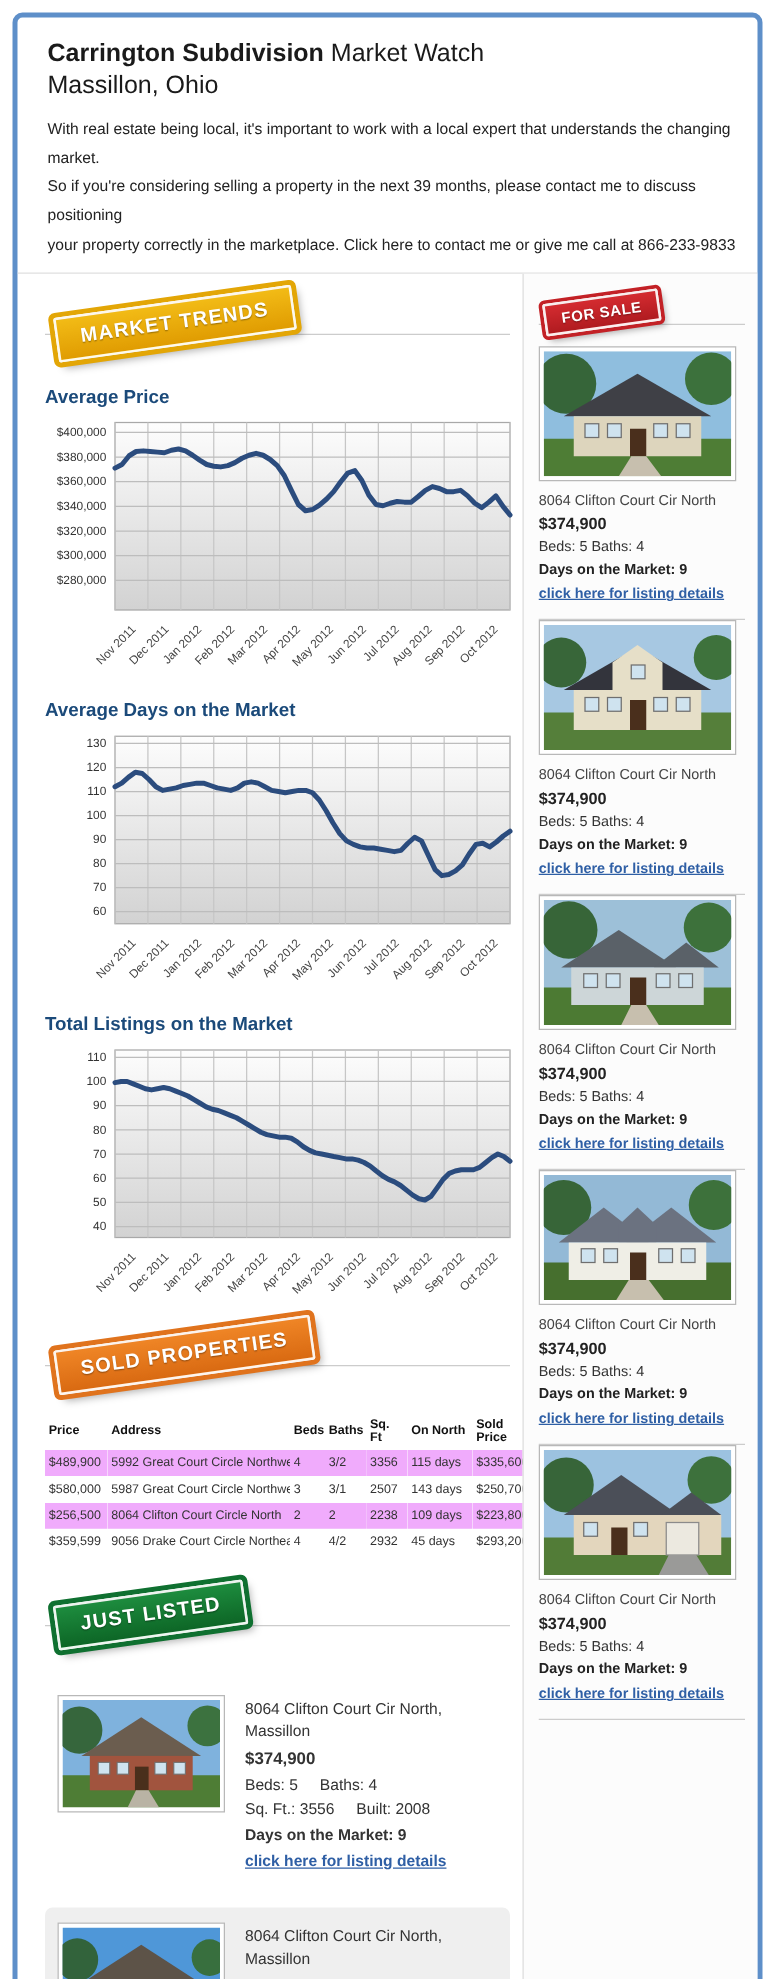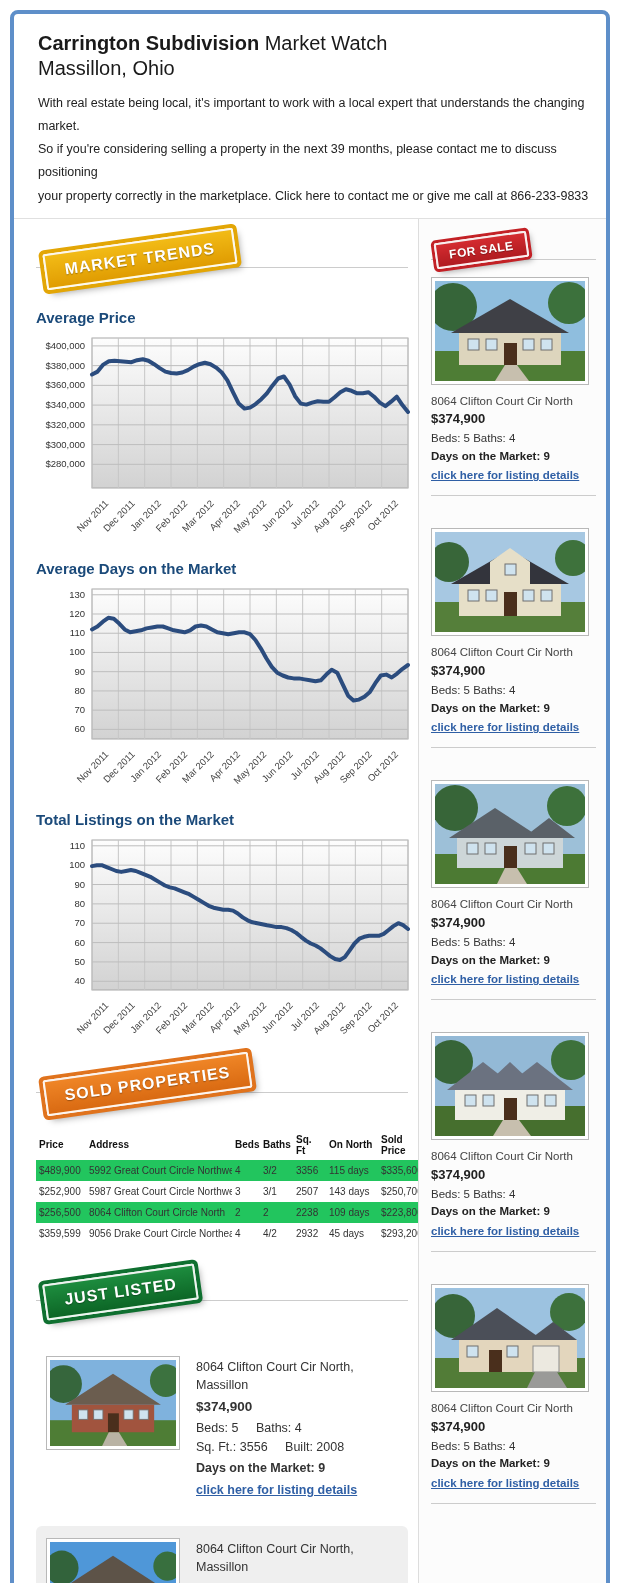--- a/index.html
+++ b/index.html
@@ -44,25 +44,25 @@
   .badge-row.small .badge { top:4px; left:4px; }
 
   .section-title { font-size:15px; font-weight:700; color:#1b4a7a; margin:14px 0 6px 0; }
   .chart { margin-bottom:10px; }
   .chart svg { display:block; }
 
   
   table.sold { width:100%; border-collapse:collapse; font-size:10px; color:#333; margin-top:10px; table-layout:fixed; }
   table.sold th { text-align:left; font-size:10px; font-weight:700; color:#111; padding:4px 3px; }
   table.sold td { padding:5px 3px; overflow:hidden; white-space:nowrap; }
-  table.sold tr.alt { background:#22c55e; }
+  table.sold tr.alt { background:#f0abfc; }
   .cw-price{width:50px}.cw-addr{width:146px}.cw-beds{width:28px}.cw-baths{width:33px}.cw-sqft{width:33px}.cw-mkt{width:52px}.cw-sold{width:50px}
 
   
-  .card { border-bottom:1px solid #ccc; padding-bottom:12px; margin-bottom:32px; }
+  .card { border-bottom:1px solid #ccc; padding-bottom:12px; margin-bottom:0; }
   .photo { background:#fff; border:1px solid #b8b8b8; padding:3px; width:158px; margin-bottom:8px; }
   .photo svg { display:block; width:150px; height:100px; }
   .card p { margin:1px 0; font-size:11.5px; color:#333; line-height:1.45; }
   .card .addr { color:#444; }
   .card .price { font-weight:700; font-size:13px; color:#222; }
   .card .days { font-weight:700; color:#222; }
   a.listing-link { color:#2f5fa5; font-weight:700; text-decoration:underline; font-size:11.5px; cursor:pointer;text-align:center; }
 
   
   .jl-row { display:flex; gap:16px; margin-top:16px; padding:12px 10px; align-items:flex-start; }
@@ -304,21 +304,21 @@
           <tr class="alt">
             <td>$489,900</td>
             <td>5992 Great Court Circle Northwest</td>
             <td>4</td>
             <td>3/2</td>
             <td>3356</td>
             <td>115 days</td>
             <td>$335,600</td>
           </tr>
           <tr>
-            <td>$252,900</td>
+            <td>$580,000</td>
             <td>5987 Great Court Circle Northwest</td>
             <td>3</td>
             <td>3/1</td>
             <td>2507</td>
             <td>143 days</td>
             <td>$250,700</td>
           </tr>
           <tr class="alt">
             <td>$256,500</td>
             <td>8064 Clifton Court Circle North</td>

